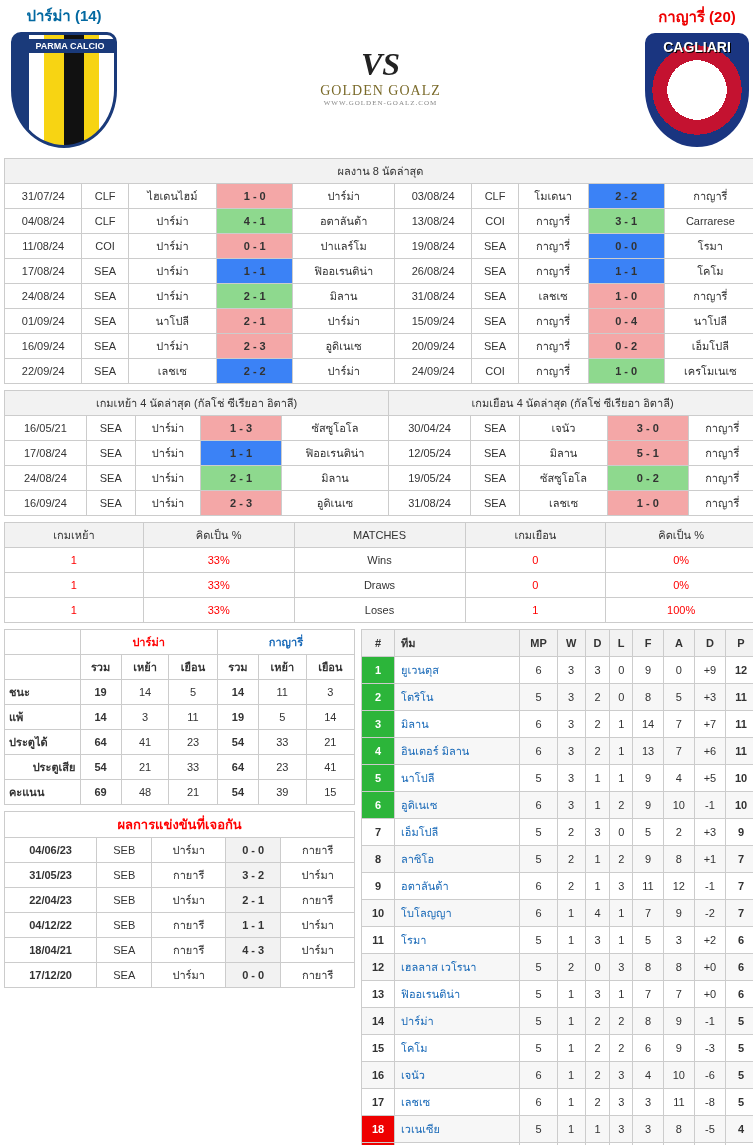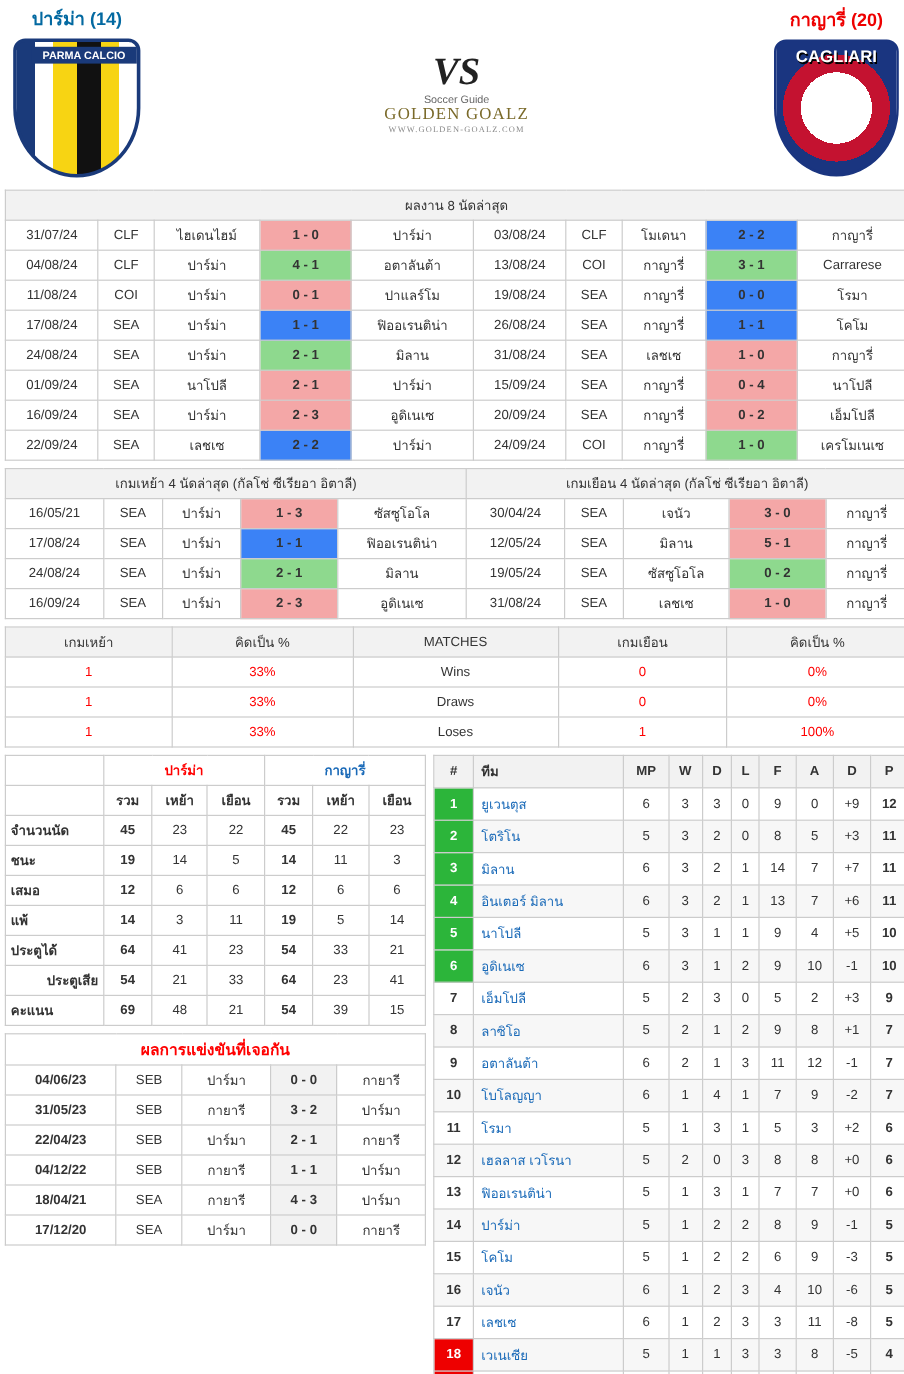--- a/index.html
+++ b/index.html
@@ -45,21 +45,20 @@
 
 <div class="header-row">
   <div class="team-block">
     <div class="team-name">ปาร์ม่า (14)</div>
     <div class="logo parma-shield">
         <div class="label">PARMA CALCIO</div>
       </div>
   </div>
   <div class="vs-block">
     <div class="vs-text">VS</div>
-    <div style="font-size:9px;color:#666">Soccer Guide</div>
     <div class="brand"><span>GOLDEN GOALZ</span><small>WWW.GOLDEN-GOALZ.COM</small></div>
   </div>
   <div class="team-block">
     <div class="team-name away">กาญารี่ (20)</div>
     <div class="logo cagliari-shield">
         <div class="label">CAGLIARI</div>
       </div>
   </div>
 </div>
 
@@ -277,45 +276,27 @@
             <td>รวม</td>
             <td>เหย้า</td>
             <td>เยือน</td>
             <td>รวม</td>
             <td>เหย้า</td>
             <td>เยือน</td>
           </tr>
   </tbody>
         <tbody id="h2h-body">
           <tr>
-            <td class="bold" style="text-align:left">จำนวนนัด</td>
-            <td class="bold">45</td>
-            <td>23</td>
-            <td>22</td>
-            <td class="bold">45</td>
-            <td>22</td>
-            <td>23</td>
-          </tr>
-          <tr>
             <td class="bold" style="text-align:left">ชนะ</td>
             <td class="bold">19</td>
             <td>14</td>
             <td>5</td>
             <td class="bold">14</td>
             <td>11</td>
             <td>3</td>
-          </tr>
-          <tr>
-            <td class="bold" style="text-align:left">เสมอ</td>
-            <td class="bold">12</td>
-            <td>6</td>
-            <td>6</td>
-            <td class="bold">12</td>
-            <td>6</td>
-            <td>6</td>
           </tr>
           <tr>
             <td class="bold" style="text-align:left">แพ้</td>
             <td class="bold">14</td>
             <td>3</td>
             <td>11</td>
             <td class="bold">19</td>
             <td>5</td>
             <td>14</td>
           </tr>

